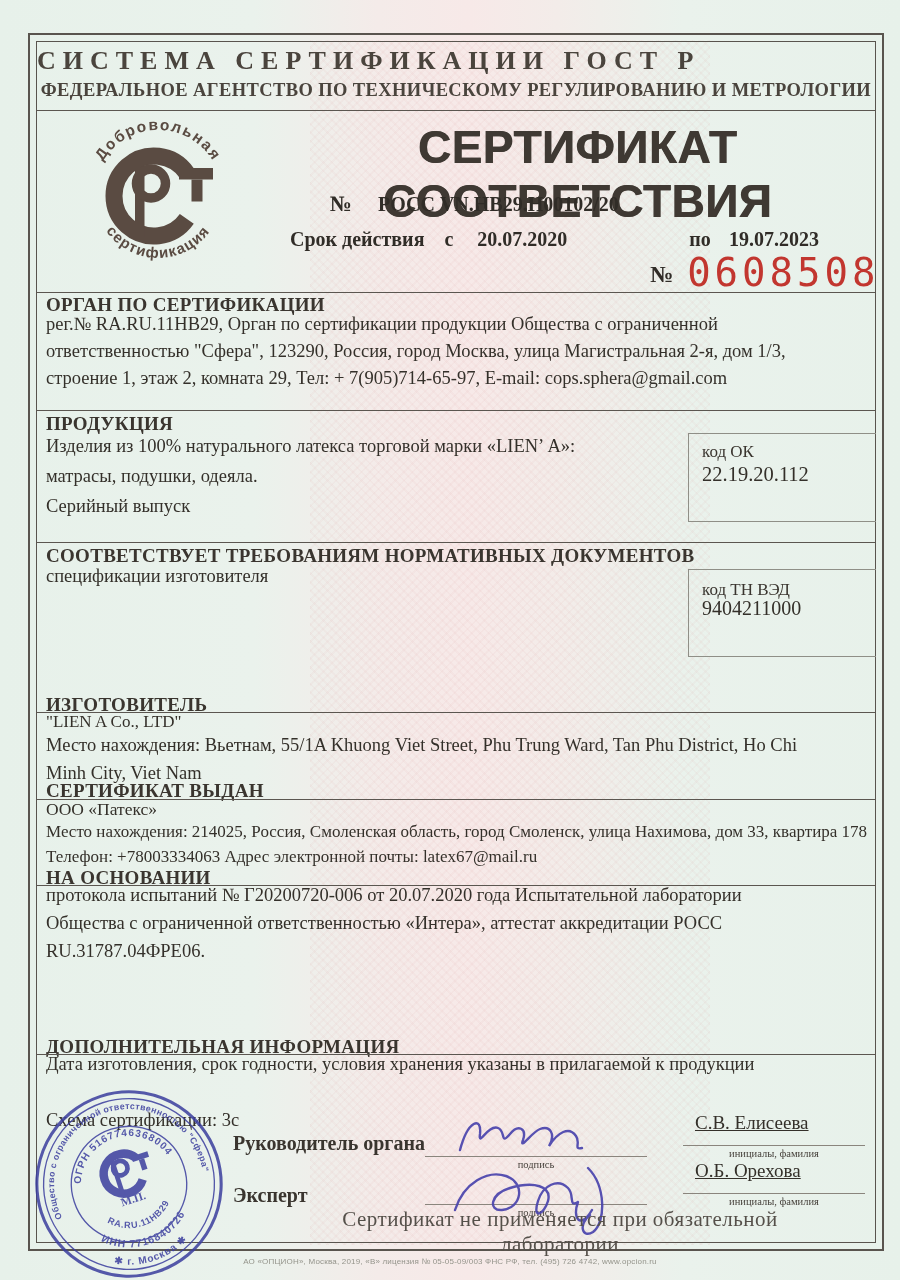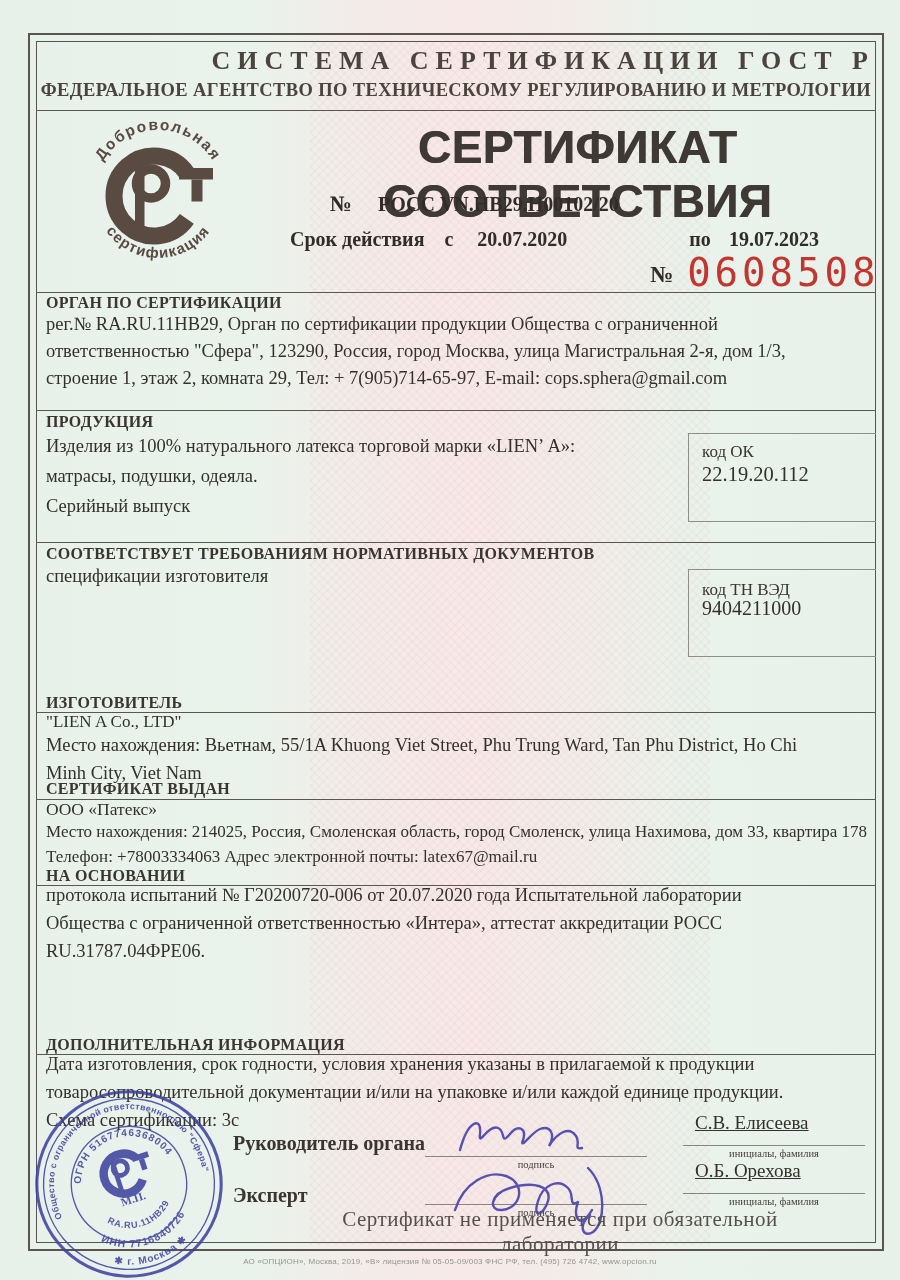--- a/index.html
+++ b/index.html
@@ -10,29 +10,29 @@
   .guilloche{position:absolute;left:310px;top:40px;width:400px;height:1205px;pointer-events:none;
         background:
          repeating-linear-gradient(45deg,rgba(214,140,140,.06) 0 2px,rgba(214,140,140,0) 2px 6px),
          repeating-linear-gradient(-45deg,rgba(214,140,140,.06) 0 2px,rgba(214,140,140,0) 2px 6px);}
   .frame-outer{position:absolute;left:28px;top:33px;width:856px;height:1218px;
         border:2.5px solid #59544e;box-sizing:border-box;}
   .frame-inner{position:absolute;left:36px;top:41px;width:840px;height:1202px;
         border:1.2px solid #59544e;box-sizing:border-box;}
   .abs{position:absolute;}
   .rule{position:absolute;left:37px;width:838px;height:0;border-top:1.4px solid #5b5650;}
-  .hline1{left:37px;top:46px;width:838px;text-align:right;font-weight:bold;font-size:26px;
+  .hline1{left:37px;top:46px;width:838px;text-align:left;font-weight:bold;font-size:26px;
           letter-spacing:7px;color:#4a443d;}
   .hline2{left:37px;top:80px;width:838px;text-align:center;font-weight:bold;font-size:18.5px;
           letter-spacing:.4px;color:#4a443d;}
   .title{left:290px;top:120px;width:575px;text-align:center;
          font-family:"Liberation Sans","DejaVu Sans",sans-serif;font-weight:900;font-size:46px;
          letter-spacing:.5px;color:#3f3933;text-shadow:.7px 0 0 #3f3933;}
   .certline{font-weight:bold;font-size:20px;color:#302c27;}
-  .sec-h{font-weight:bold;font-size:16px;color:#3a352f;letter-spacing:.3px;text-align:center;}
+  .sec-h{font-weight:bold;font-size:19px;color:#3a352f;letter-spacing:.3px;text-align:center;}
   .body-l{font-size:18.5px;color:#34302a;}
   .small-l{font-size:17px;color:#34302a;}
   .codebox{position:absolute;left:688px;width:188px;box-sizing:border-box;
            border:1px solid #8f8f87;border-right:none;padding:8px 0 0 13px;}
   .codebox .lbl{font-size:17px;color:#3a352f;}
   .codebox .val{font-size:20.5px;color:#34302a;margin-top:1px;}
   .serial-digits{font-family:"DejaVu Sans Mono","Liberation Mono",monospace;
            font-size:39px;letter-spacing:4px;color:#c2362f;}
   .sigline{position:absolute;height:0;border-top:1px solid #8a857d;}
   .caption{position:absolute;font-size:10.5px;color:#47423c;text-align:center;}
@@ -131,21 +131,20 @@
 
   <div class="abs sec-h" style="left:46px;top:867px">НА ОСНОВАНИИ</div>
   <div class="rule" style="top:885px;border-top-width:1px"></div>
   <div class="abs body-l" style="left:46px;top:885px">протокола испытаний № Г20200720-006 от 20.07.2020 года Испытательной лаборатории</div>
   <div class="abs body-l" style="left:46px;top:913px">Общества с ограниченной ответственностью «Интера», аттестат аккредитации РОСС</div>
   <div class="abs body-l" style="left:46px;top:941px">RU.31787.04ФРЕ06.</div>
 
   <div class="abs sec-h" style="left:46px;top:1036px">ДОПОЛНИТЕЛЬНАЯ ИНФОРМАЦИЯ</div>
   <div class="rule" style="top:1054px;border-top-width:1px"></div>
   <div class="abs body-l" style="left:46px;top:1054px">Дата изготовления, срок годности, условия хранения указаны в прилагаемой к продукции</div>
-  <div class="abs body-l" style="left:46px;top:1082px">товаросопроводительной документации и/или на упаковке и/или каждой единице продукции.</div>
   <div class="abs body-l" style="left:46px;top:1110px">Схема сертификации: 3с</div>
 
   <div class="abs name" style="left:695px;top:1112px">С.В. Елисеева</div>
   <div class="abs siglabel" style="left:233px;top:1132px">Руководитель органа</div>
   <div class="sigline" style="left:425px;top:1156px;width:222px"></div>
   <div class="caption" style="left:425px;top:1159px;width:222px">подпись</div>
   <div class="sigline" style="left:683px;top:1145px;width:182px"></div>
   <div class="caption" style="left:683px;top:1148px;width:182px">инициалы, фамилия</div>
   <div class="abs name" style="left:695px;top:1160px">О.Б. Орехова</div>
   <div class="abs siglabel" style="left:233px;top:1184px">Эксперт</div>

